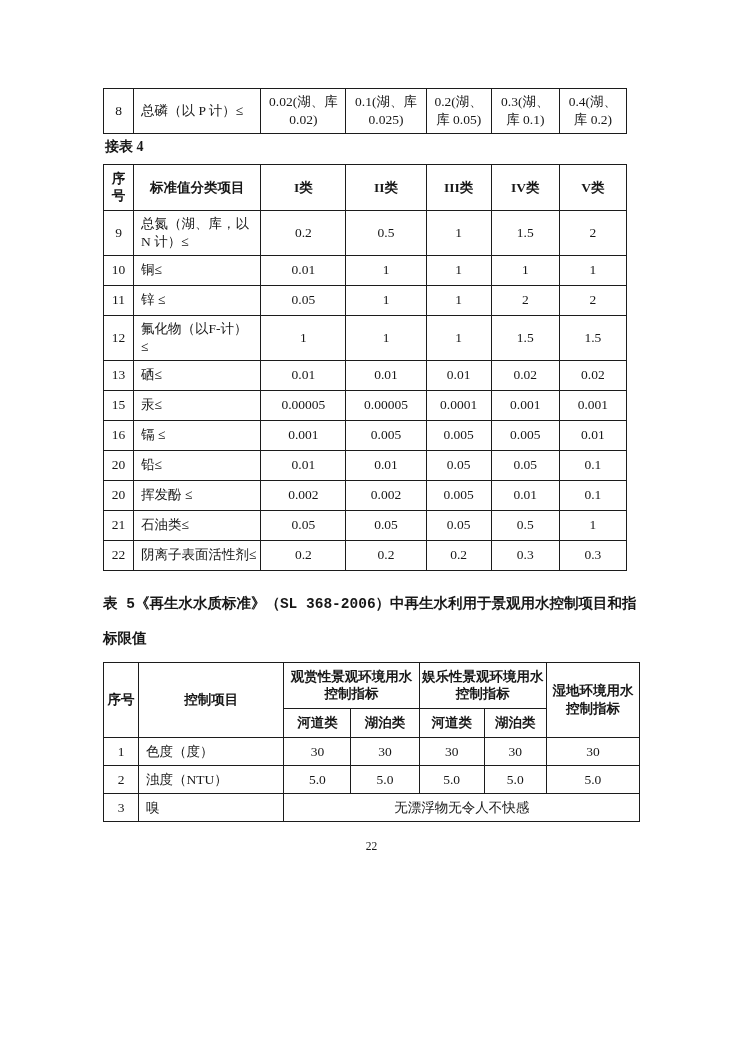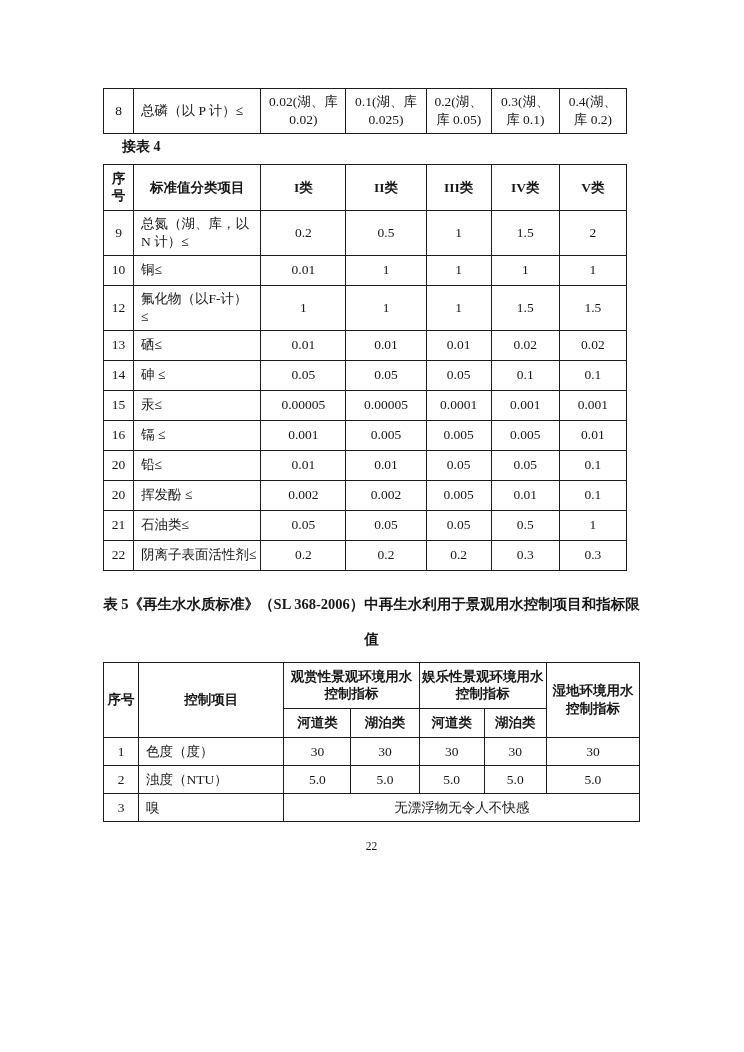--- a/index.html
+++ b/index.html
@@ -30,30 +30,30 @@
   .c-no    { text-align: center; }
   .c-label { text-align: left; padding-left: 7px; margin-top: 45px; }
   .c-val   { text-align: center; }
 
   .t4 td { height: 30px; }
   .t5 td { height: 28px; }
 
   .cont-label {
     font-weight: bold;
     font-size: 14px;
-    margin: 4px 0 8px 19px;
+    margin: 4px 0 8px 2px;
   }
 
   .t5-title {
     width: 537px;
-    text-align: center;
     font-weight: bold;
     font-size: 14.5px;
     line-height: 2.45;
     margin: 16px 0 4px 0;
+    font-family: Liberation Mono, monospace;
   }
 
   .page-num {
     width: 537px;
     text-align: center;
     font-size: 11.5px;
     margin-top: 18px;
   }
 </style>
 </head>
@@ -120,45 +120,45 @@
         <tr>
           <td class="c-no">10</td>
           <td class="c-label">铜≤</td>
           <td class="c-val">0.01</td>
           <td class="c-val">1</td>
           <td class="c-val">1</td>
           <td class="c-val">1</td>
           <td class="c-val">1</td>
         </tr>
         <tr>
+          <td class="c-no">11</td>
+          <td class="c-label">锌 ≤</td>
+          <td class="c-val">0.05</td>
+          <td class="c-val">1</td>
+          <td class="c-val">1</td>
+          <td class="c-val">2</td>
+          <td class="c-val">2</td>
+        </tr>
+        <tr>
           <td class="c-no">12</td>
           <td class="c-label">氟化物（以F-计） ≤</td>
           <td class="c-val">1</td>
           <td class="c-val">1</td>
           <td class="c-val">1</td>
           <td class="c-val">1.5</td>
           <td class="c-val">1.5</td>
         </tr>
         <tr>
           <td class="c-no">13</td>
           <td class="c-label">硒≤</td>
           <td class="c-val">0.01</td>
           <td class="c-val">0.01</td>
           <td class="c-val">0.01</td>
           <td class="c-val">0.02</td>
           <td class="c-val">0.02</td>
-        </tr>
-        <tr>
-          <td class="c-no">14</td>
-          <td class="c-label">砷 ≤</td>
-          <td class="c-val">0.05</td>
-          <td class="c-val">0.05</td>
-          <td class="c-val">0.05</td>
-          <td class="c-val">0.1</td>
-          <td class="c-val">0.1</td>
         </tr>
         <tr>
           <td class="c-no">15</td>
           <td class="c-label">汞≤</td>
           <td class="c-val">0.00005</td>
           <td class="c-val">0.00005</td>
           <td class="c-val">0.0001</td>
           <td class="c-val">0.001</td>
           <td class="c-val">0.001</td>
         </tr>

